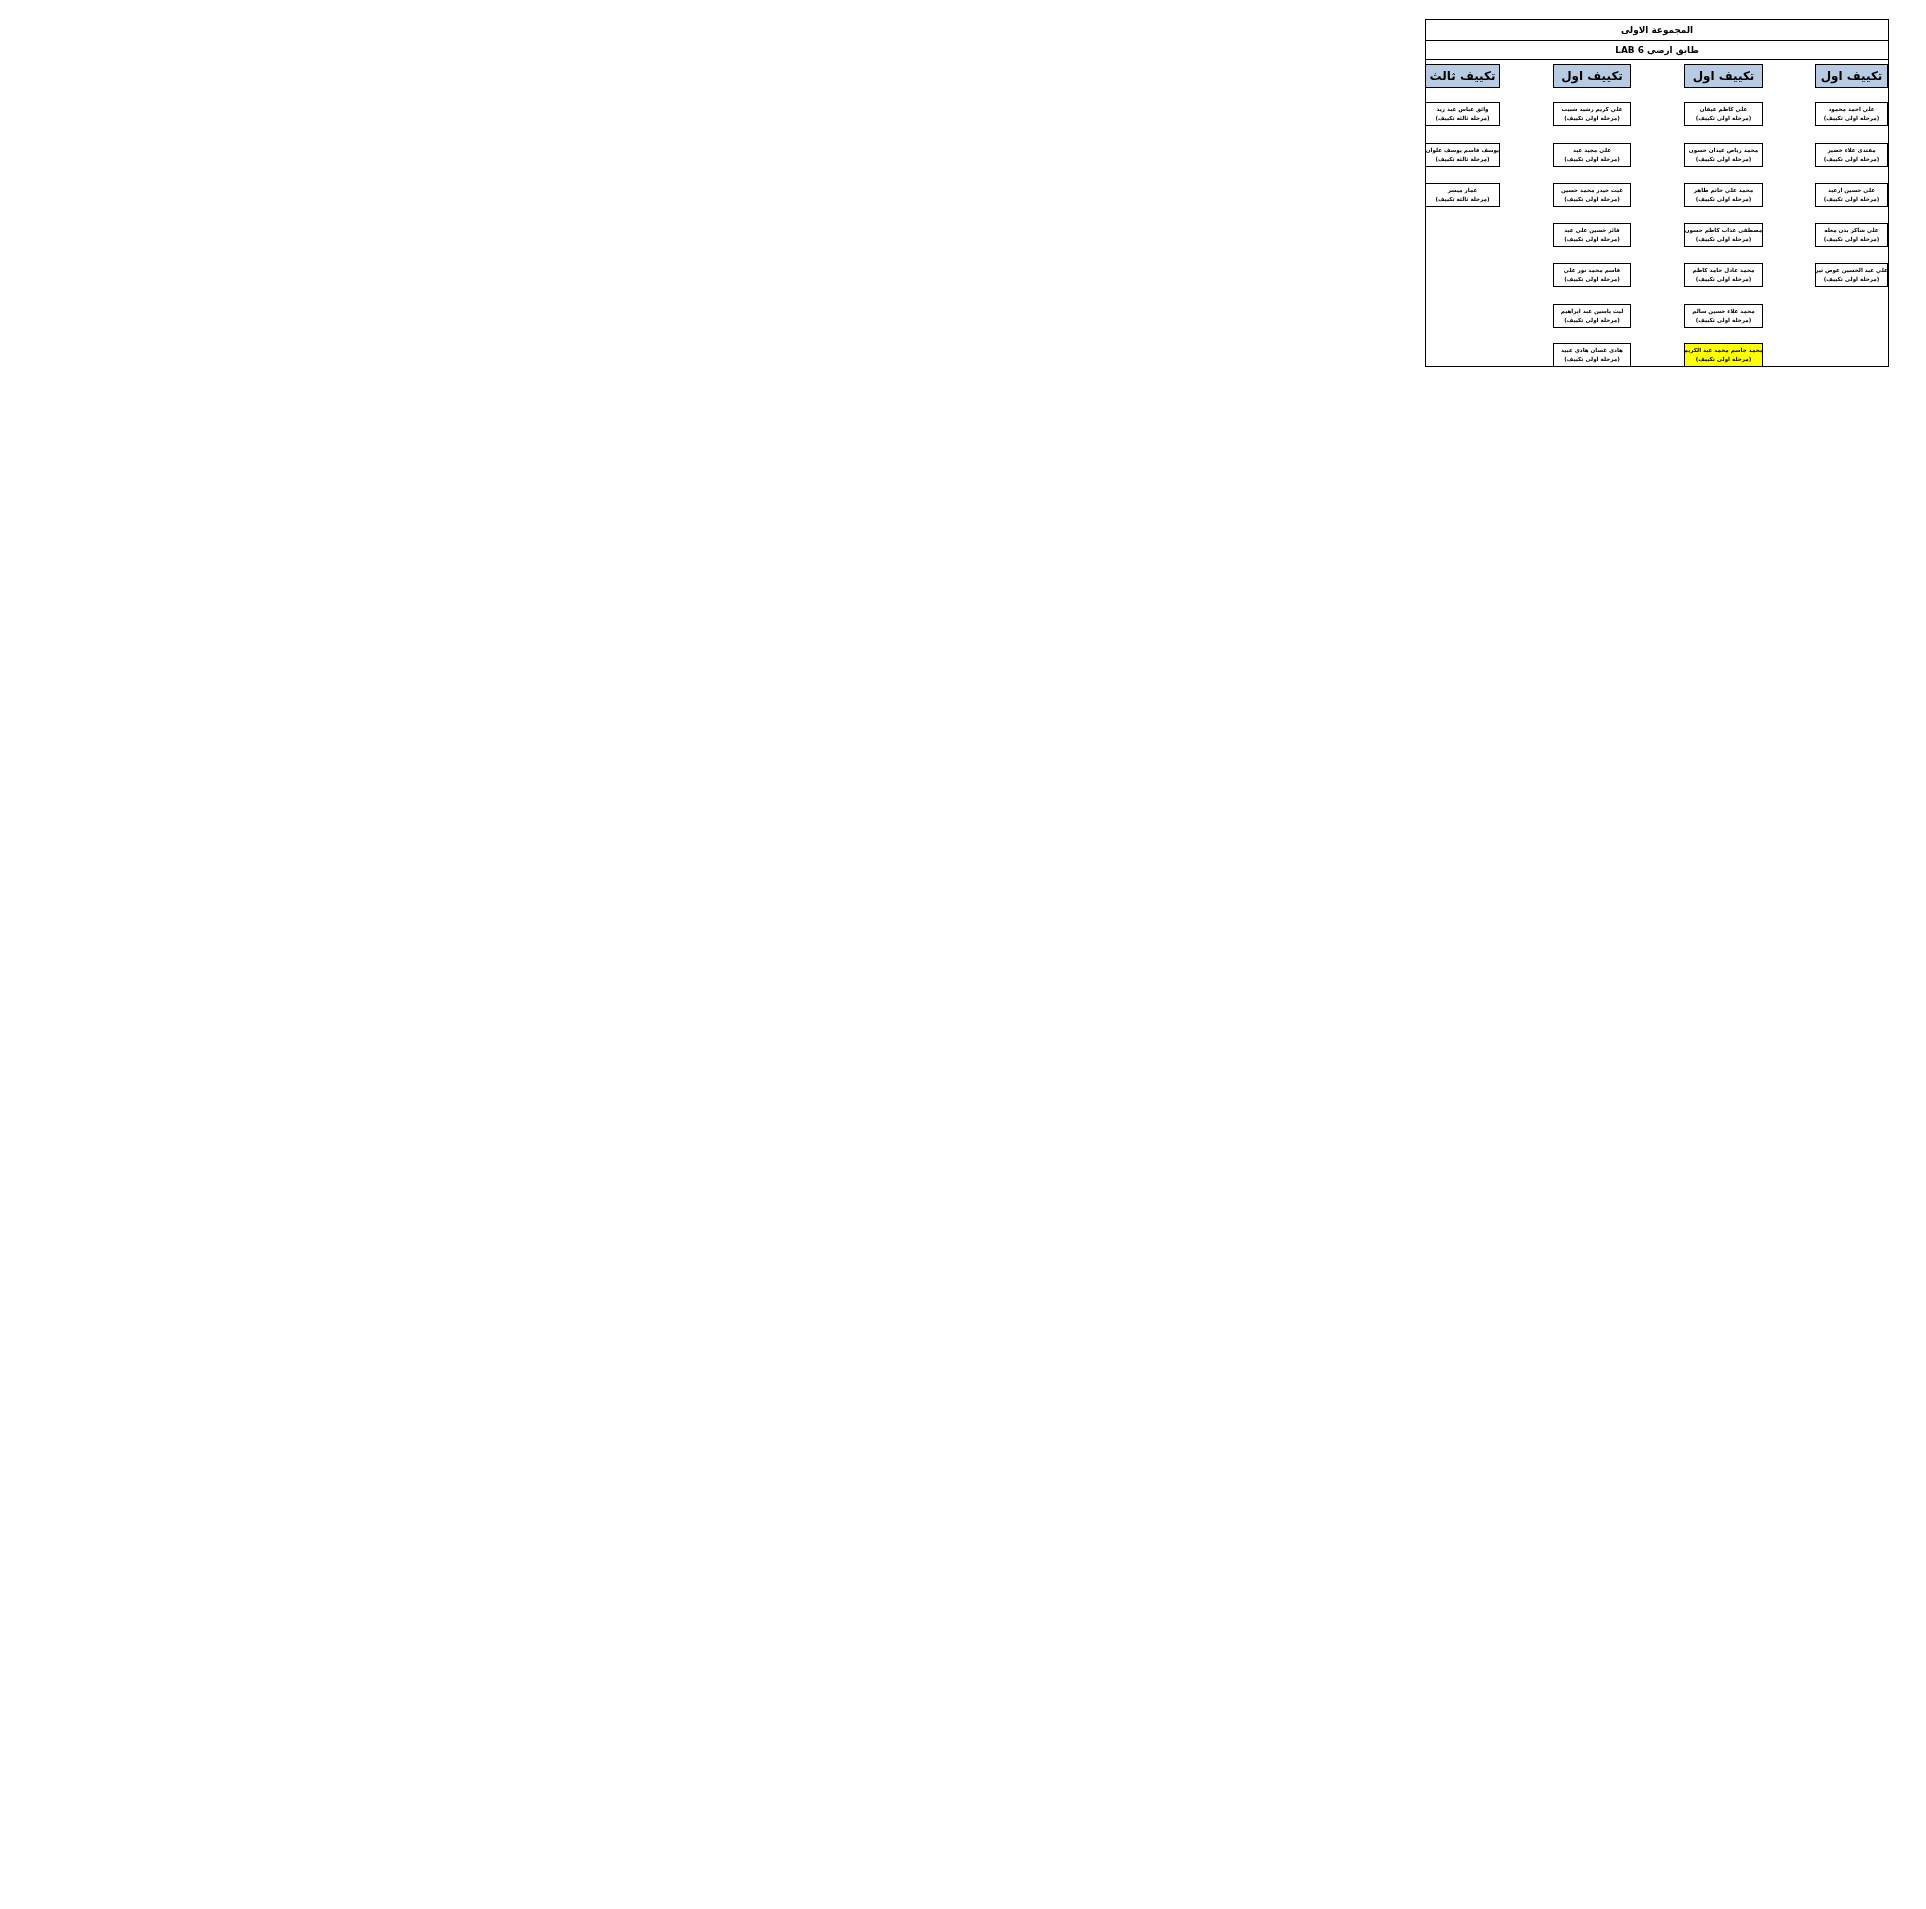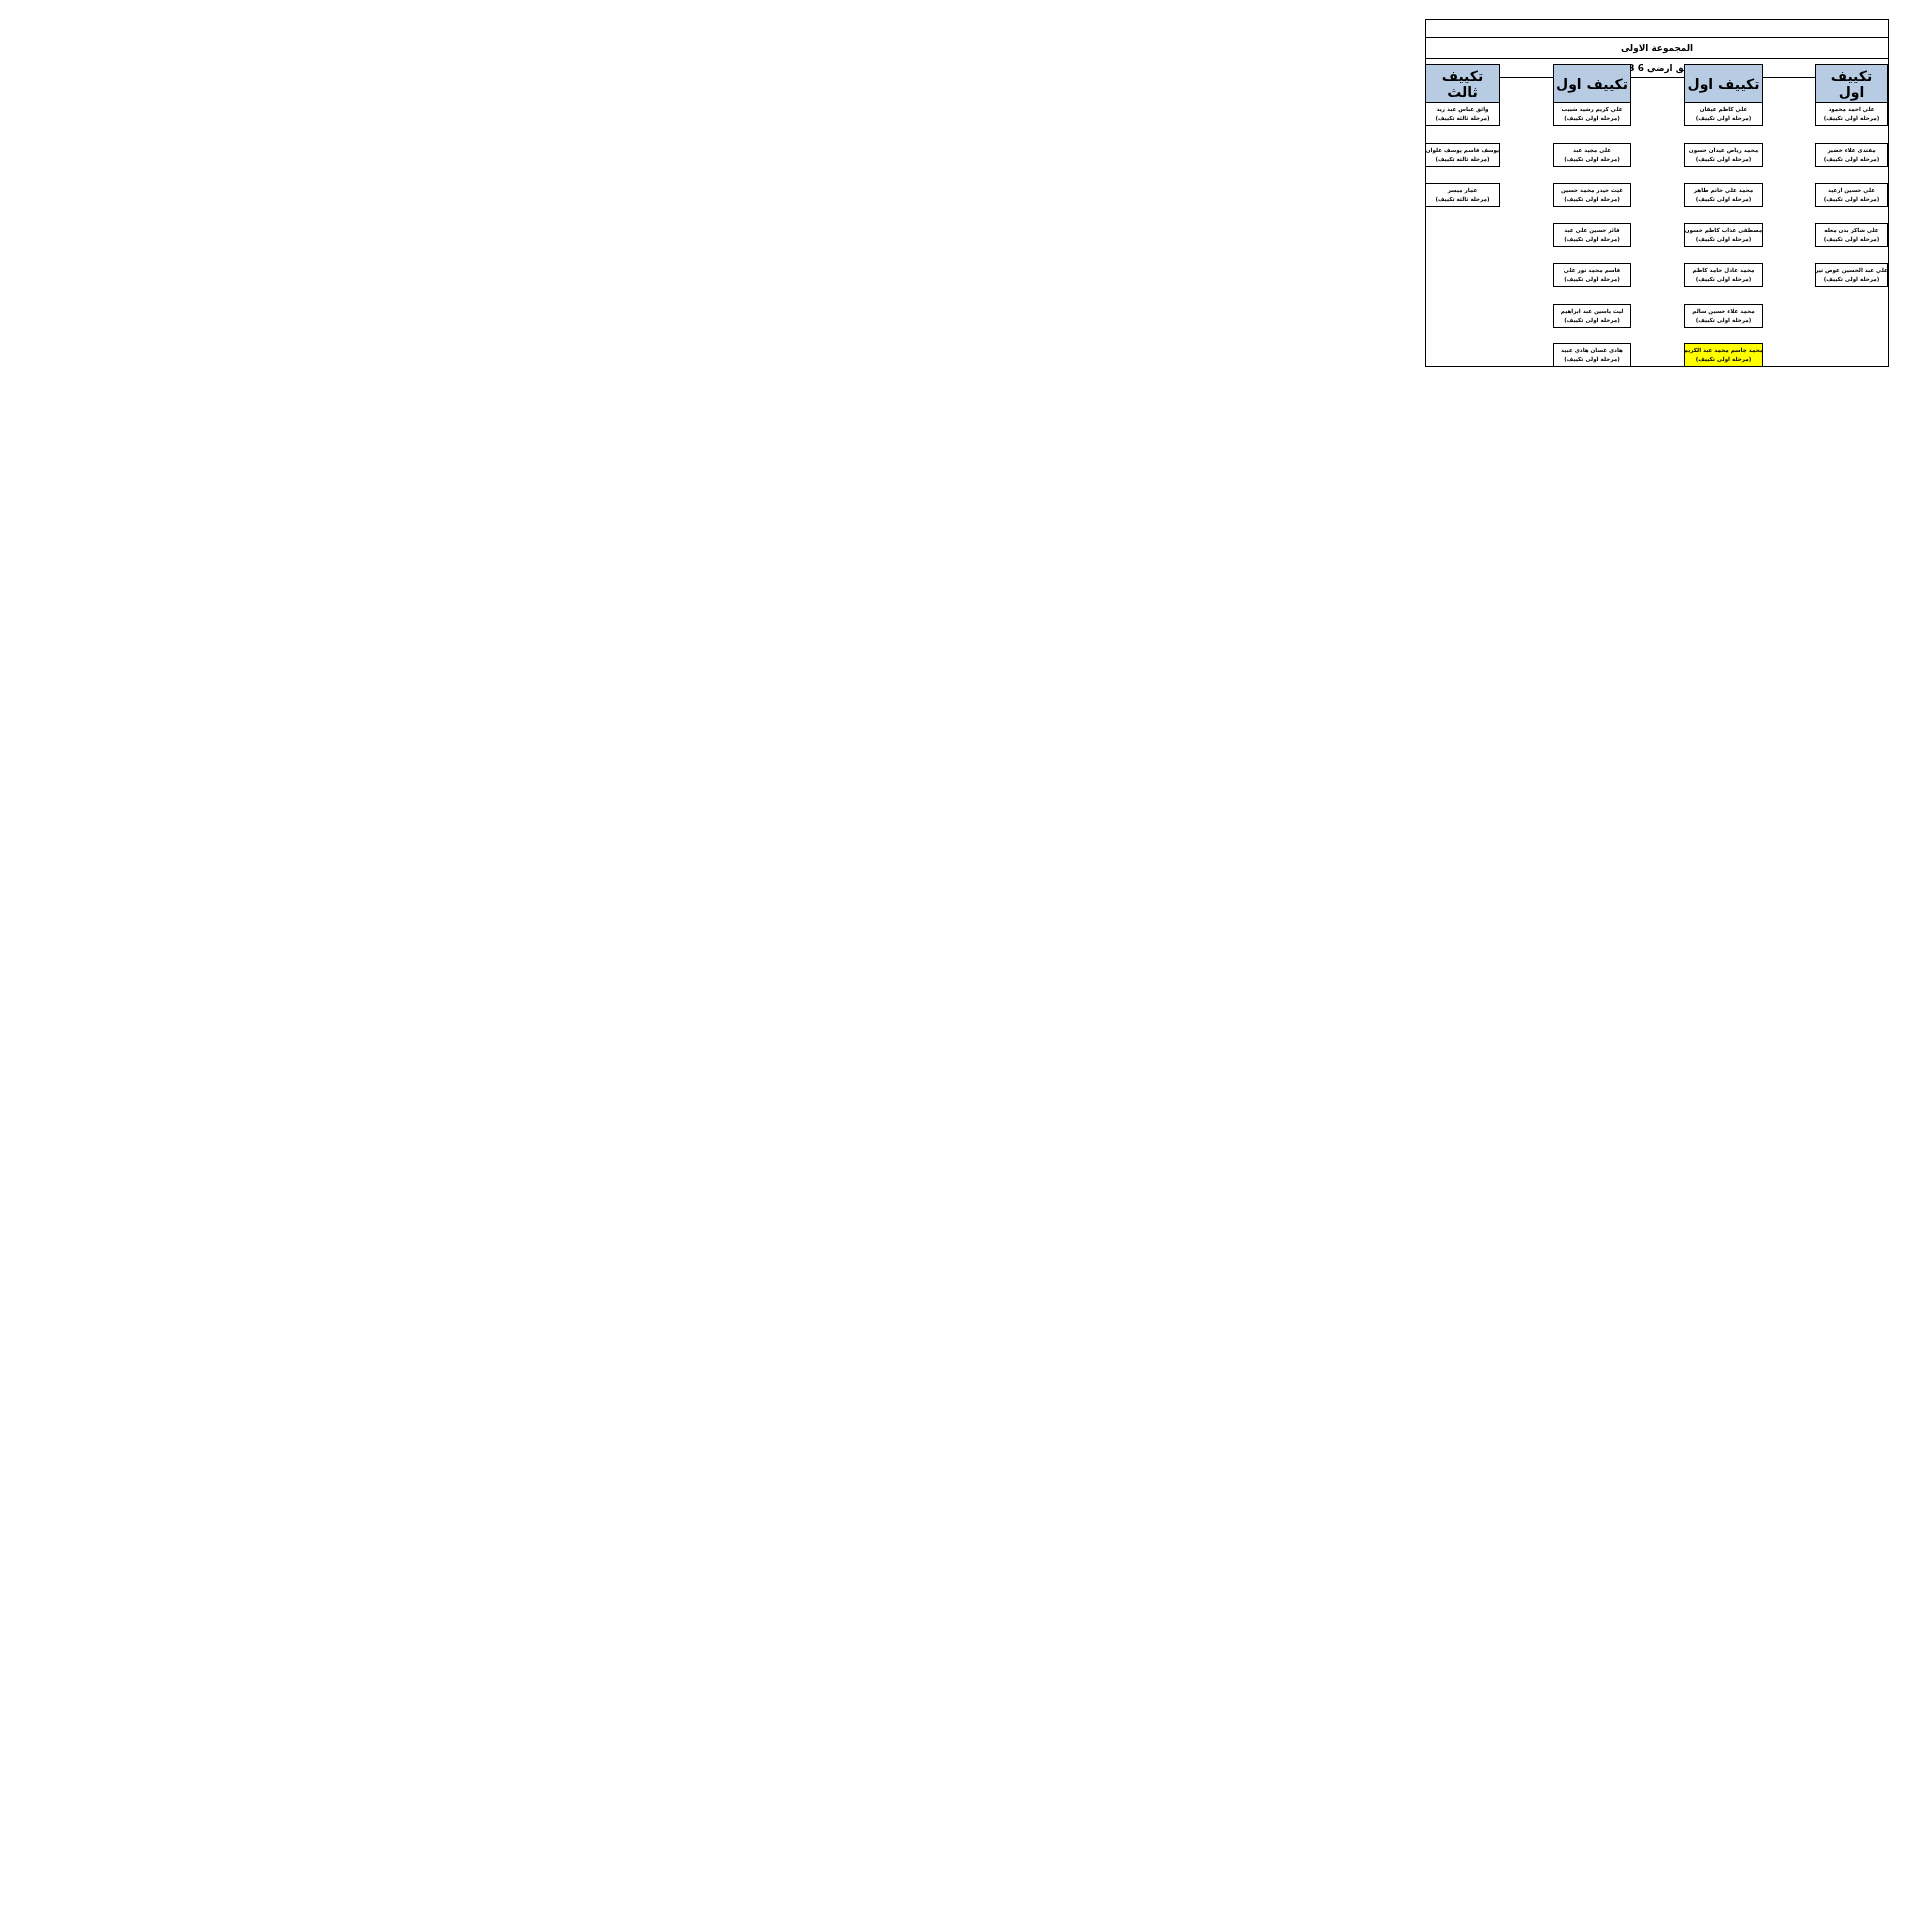--- a/index.html
+++ b/index.html
@@ -33,37 +33,36 @@
     border: 1.2px solid #000;
     box-sizing: border-box;
     display: flex;
     align-items: center;
     justify-content: center;
     text-align: center;
     font-weight: 700;
     font-size: 8.9px;
     color: #000;
     background: #ffffff;
-    margin-top: 18px;
   }
   .banner.title    { top: 19px;  height: 22.3px; }
   .banner.subtitle { top: 40px; height: 20px; }
   .hdr {
     position: absolute;
     top: 64px;
-    height: 39px;
+    height: 24px;
     background: var(--hdr-fill, #b7cbe3);
     border: 1.2px solid #000;
     box-sizing: border-box;
     display: flex;
     align-items: center;
     justify-content: center;
     text-align: center;
     font-weight: 700;
-    font-size: 14px;
+    font-size: 12px;
     color: #000;
   }
   .box {
     position: absolute;
     height: 24px;
     background: #ffffff;
     border: 1.2px solid #000;
     box-sizing: border-box;
     display: flex;
     flex-direction: column;

